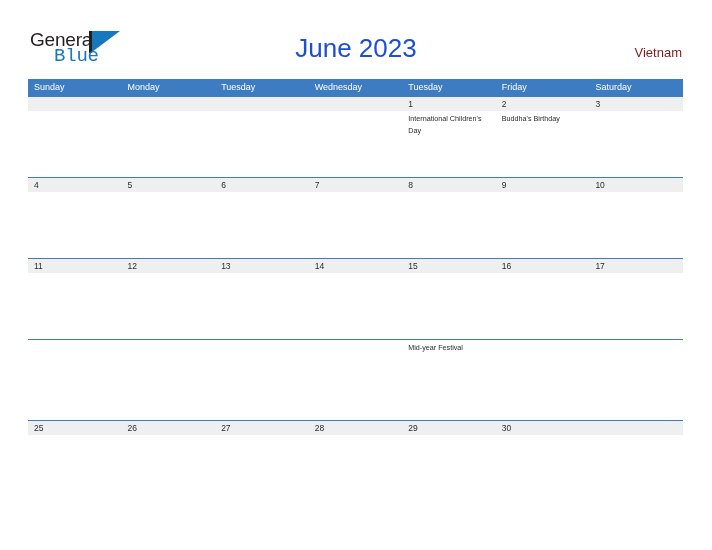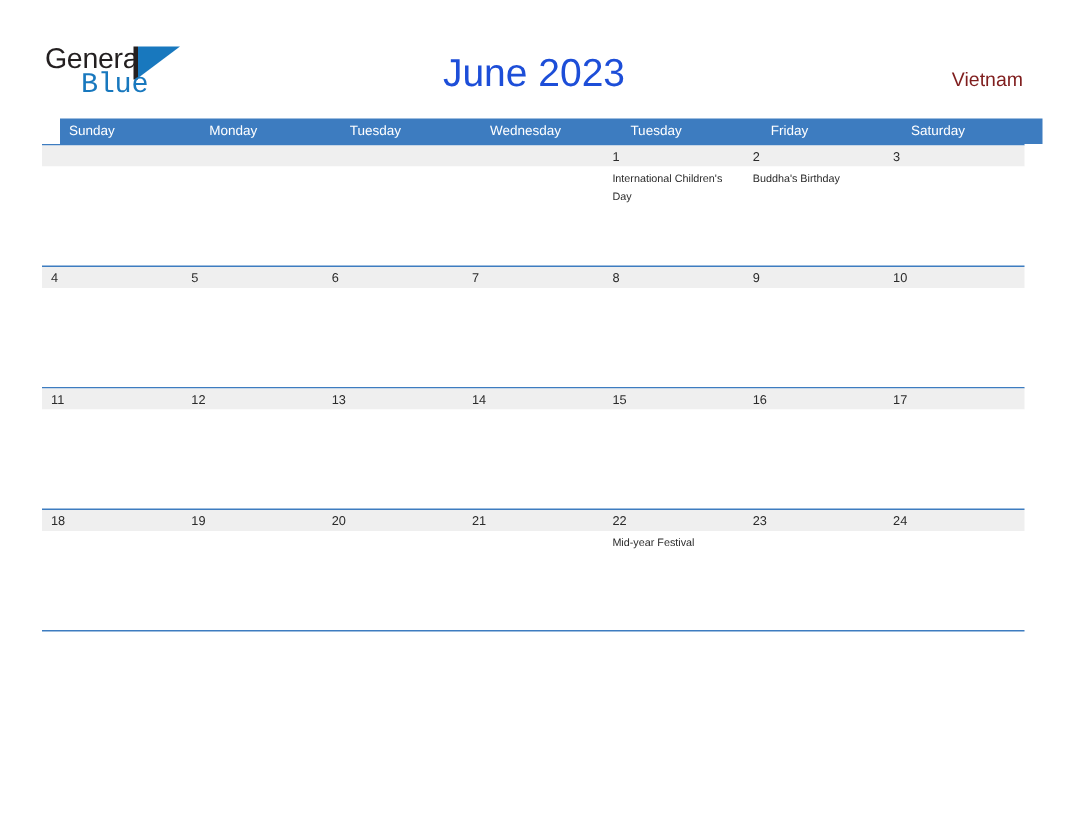--- a/index.html
+++ b/index.html
@@ -104,21 +104,20 @@
     left: 28px;
     top: 79px;
     width: 655px;
   }
 
   .weekday-row {
     display: flex;
     width: 655px;
     height: 17px;
     background: #3d7cc0;
-    margin-left: 12px;
   }
   .weekday-cell {
     width: 93.57px;
     height: 17px;
     box-sizing: border-box;
     padding-left: 6px;
     color: #ffffff;
     font-size: 9px;
     line-height: 17px;
     font-family: "Liberation Sans", sans-serif;
@@ -259,38 +258,38 @@
         <div class="daybody-cell"></div>
         <div class="daybody-cell"></div>
         <div class="daybody-cell"></div>
         <div class="daybody-cell"></div>
         <div class="daybody-cell"></div>
         <div class="daybody-cell"></div>
       </div>
     </div>
 
     <div class="week">
-      <div class="week-numbers">
-        <div class="daynum-cell">18</div>
-        <div class="daynum-cell">19</div>
-        <div class="daynum-cell">20</div>
-        <div class="daynum-cell">21</div>
-        <div class="daynum-cell">22</div>
-        <div class="daynum-cell">23</div>
-        <div class="daynum-cell">24</div>
-      </div>
       <div class="week-bodies">
         <div class="daybody-cell"></div>
         <div class="daybody-cell"></div>
         <div class="daybody-cell"></div>
         <div class="daybody-cell"></div>
         <div class="daybody-cell">Mid-year Festival</div>
         <div class="daybody-cell"></div>
         <div class="daybody-cell"></div>
       </div>
     </div>
 
     <div class="week">
+      <div class="week-numbers">
+        <div class="daynum-cell">25</div>
+        <div class="daynum-cell">26</div>
+        <div class="daynum-cell">27</div>
+        <div class="daynum-cell">28</div>
+        <div class="daynum-cell">29</div>
+        <div class="daynum-cell">30</div>
+        <div class="daynum-cell"></div>
+      </div>
     </div>
 
   </div>
 
 </div>
 
 </body></html>

